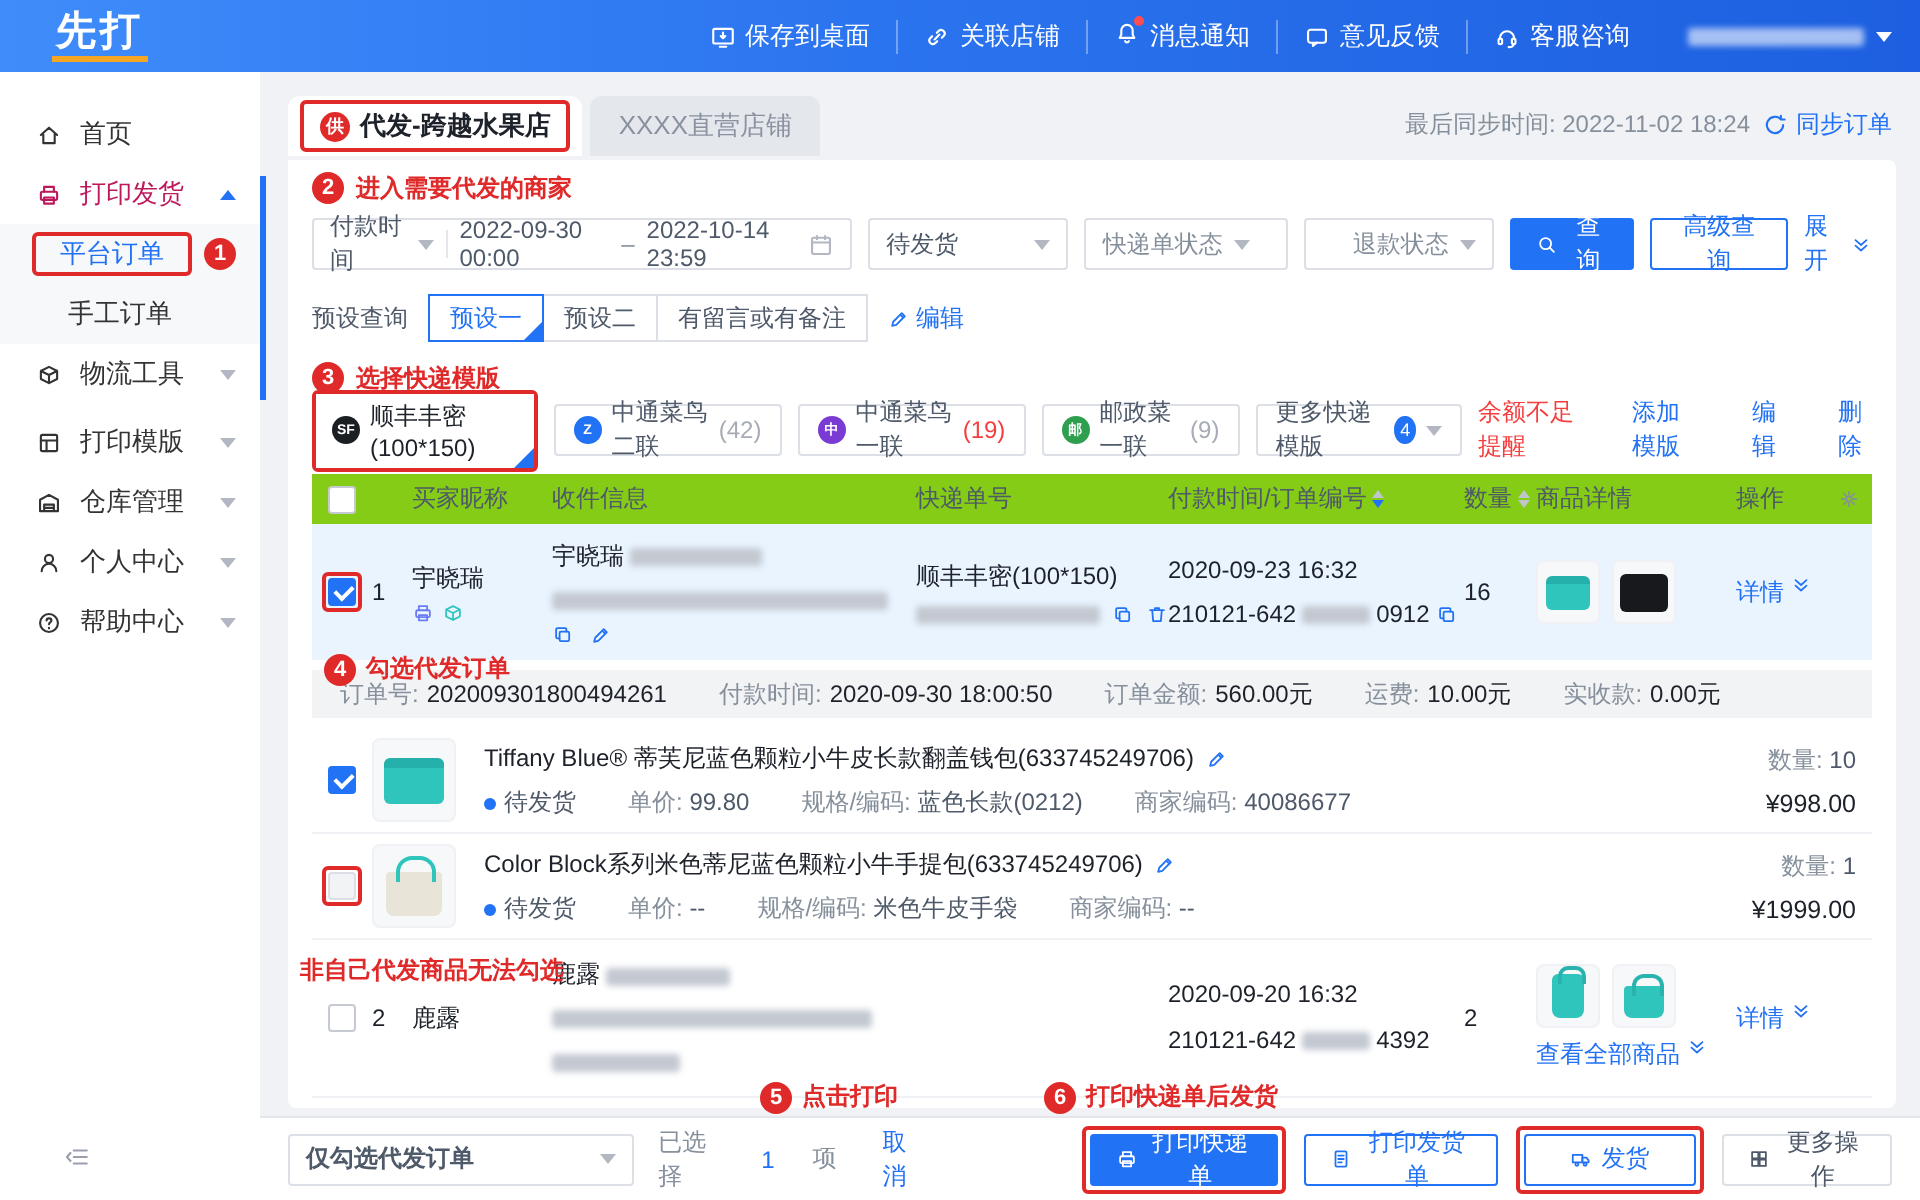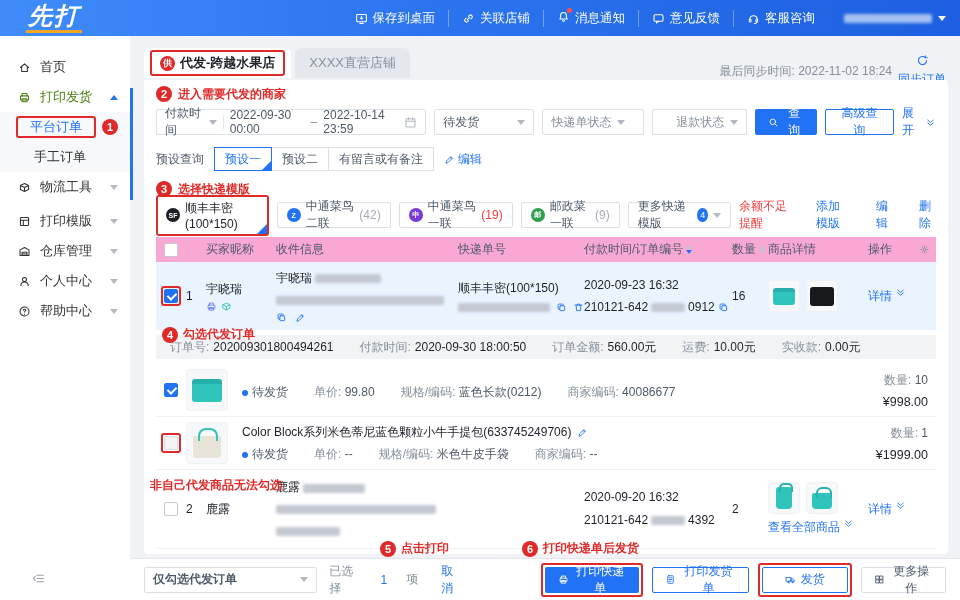--- a/index.html
+++ b/index.html
@@ -4,41 +4,41 @@
 <style>
   * { margin:0; padding:0; box-sizing:border-box; }
   html,body { width:960px; height:600px; overflow:hidden; }
   body { font-family:"Liberation Sans","DejaVu Sans",sans-serif; font-size:12px; color:#1d2129; background:#f0f2f5; }
   .screen { position:relative; width:960px; height:600px; }
 
   
   .hdr { position:absolute; left:0; top:0; width:960px; height:36px;
          background:linear-gradient(90deg,#3f8cfa 0%,#2b74ef 45%,#1d5fe0 100%);
          display:flex; align-items:center; justify-content:space-between; padding:0 14px 0 26px; }
-  .logo { color:#fff; font-size:24px; font-weight:bold; font-style:italic; letter-spacing:2px;
+  .logo { color:#fff; font-size:20px; font-weight:bold; letter-spacing:2px;
           border-bottom:3px solid #f5a623; line-height:1.1; padding:0 2px 1px 2px; }
   .hdr-right { display:flex; align-items:center; height:100%; }
   .hdr-item { display:flex; align-items:center; gap:5px; color:#fff; font-size:12.5px; padding:0 13px; position:relative; cursor:pointer; }
   .hdr-item + .hdr-item { border-left:1px solid rgba(255,255,255,.35); }
   .hdr-item svg { stroke:#fff; }
   .bell-wrap { position:relative; }
   .red-dot { position:absolute; right:-2px; top:-2px; width:5px; height:5px; border-radius:50%; background:#ff4d4f; }
   .hdr-user { display:flex; align-items:center; gap:6px; padding-left:16px; }
   .blur { display:inline-block; height:9px; border-radius:2px; background:#c3c8d1; filter:blur(1.6px); vertical-align:middle; }
   .blur-w { background:rgba(255,255,255,.6); }
   .caret-w { width:0; height:0; border-left:4px solid transparent; border-right:4px solid transparent; border-top:5px solid #fff; }
 
   svg.ic { width:13px; height:13px; fill:none; stroke:currentColor; stroke-width:1.3; stroke-linecap:round; stroke-linejoin:round; flex:none; }
   svg.ic.sm { width:11px; height:11px; }
 
   
   .sb { position:absolute; left:0; top:36px; width:130px; height:564px; background:#fff; padding-top:16px; }
   .sb-item { height:30px; display:flex; align-items:center; gap:9px; padding:0 12px 0 18px; font-size:13px; color:#333; cursor:pointer; }
   .sb-item .cv { margin-left:auto; color:#a6abb5; }
-  .sb-item.active { color:#4d7c0f; }
+  .sb-item.active { color:#be185d; }
   .sb-item.active .cv { color:#2272f5; }
   .sb-sub { background:#f7f8fa; }
   .sb-subitem { height:30px; display:flex; align-items:center; padding-left:16px; font-size:13px; color:#333; cursor:pointer; }
   .sb-subitem.sel { color:#2272f5; }
   .sb-collapse { position:absolute; left:32px; bottom:12px; color:#9aa0ab; }
 
   .red-box { border:2px solid #e02a2a; border-radius:3px; }
   .ann-num { display:inline-flex; align-items:center; justify-content:center; width:16px; height:16px; border-radius:50%;
              background:#e02a2a; color:#fff; font-size:11px; font-weight:bold; flex:none; }
   .ann-txt { color:#e02a2a; font-weight:bold; font-size:12px; }
@@ -47,21 +47,21 @@
   .main { position:absolute; left:130px; top:36px; width:830px; height:564px; background:#f0f2f5; }
   .accent { position:absolute; left:0; top:52px; width:3px; height:112px; background:#2272f5; z-index:6; }
 
   .tabs { position:absolute; left:14px; top:12px; display:flex; gap:4px; align-items:flex-end; }
   .tab { height:30px; display:flex; align-items:center; gap:6px; padding:0 14px; border-radius:6px 6px 0 0; font-size:13px; cursor:pointer; }
   .tab.on { background:#fff; color:#1d2129; font-weight:bold; padding:0 6px; }
   .tab.off { background:#e4e7ec; color:#8a919f; }
   .tab.on .red-box { display:flex; align-items:center; gap:5px; padding:2px 8px; }
   .shop-badge { width:15px; height:15px; border-radius:50%; background:#e02a2a; color:#fff; font-size:9px; display:flex; align-items:center; justify-content:center; }
   .sync { position:absolute; right:14px; top:18px; display:flex; align-items:center; gap:6px; color:#86909c; font-size:12px; }
-  .sync .lnk { display:flex; align-items:center; gap:4px;flex-direction:column; }
+  .sync .lnk { display:flex; align-items:center; gap:4px; }
 
   .lnk { color:#2272f5; cursor:pointer; }
   .rlnk { color:#f53f3f; cursor:pointer; }
 
   .card { position:absolute; left:14px; top:44px; width:804px; height:474px; background:#fff; border-radius:0 4px 4px 4px; padding:6px 12px 0 12px; overflow:hidden; }
 
   .ann-row { display:flex; align-items:center; gap:6px; height:16px; }
 
   
   .frow { display:flex; align-items:center; gap:8px; margin-top:3px; }
@@ -90,21 +90,21 @@
   .tpl .cnt.red { color:#f53f3f; }
   .tpl-logo { width:14px; height:14px; border-radius:50%; color:#fff; font-size:7px; font-weight:bold; display:flex; align-items:center; justify-content:center; flex:none; }
   .sel-tpl { position:relative; display:flex; align-items:center; gap:5px; padding:3px 8px; background:#fff; }
   .sel-tpl::after { content:""; position:absolute; right:0; bottom:0; width:0; height:0; border-left:10px solid transparent; border-bottom:10px solid #2272f5; }
   .tpl-links { margin-left:auto; display:flex; gap:26px; align-items:center; }
   .badge-blue { width:14px; height:14px; border-radius:50%; background:#2272f5; color:#fff; font-size:9px; display:flex; align-items:center; justify-content:center; }
 
   
   .tbl { margin-top:8px; border-bottom:1px solid #f0f1f4; }
   .tgrid { display:grid; grid-template-columns:30px 20px 70px 182px 126px 148px 36px 100px 68px; align-items:center; }
-  .thead { background:#f9a8d4; height:25px; color:#4e5969; }
+  .thead { background:#84cc16; height:25px; color:#4e5969; }
   .thead > div { display:flex; align-items:center; gap:3px; }
   .cb { width:14px; height:14px; border:1px solid #c5c9d2; border-radius:2px; background:#fff; position:relative; cursor:pointer; flex:none; }
   .cb.checked { background:#2272f5; border-color:#2272f5; }
   .cb.checked::after { content:""; position:absolute; left:4px; top:1px; width:4px; height:7px; border:solid #fff; border-width:0 2px 2px 0; transform:rotate(45deg); }
   .cb.disabled { background:#f2f3f5; border-color:#dcdfe6; }
   .sorts { display:inline-flex; flex-direction:column; gap:1px; cursor:pointer; }
   .tri-u { width:0;height:0;border-left:3.5px solid transparent;border-right:3.5px solid transparent;border-bottom:4px solid #c0c4cc; }
   .tri-d { width:0;height:0;border-left:3.5px solid transparent;border-right:3.5px solid transparent;border-top:4px solid #c0c4cc; }
   .tri-d.on { border-top-color:#2272f5; }
 
@@ -542,20 +542,26 @@
           <div class="pgridrow">
             <div style="display:flex;justify-content:center">
                 <span class="cb checked"></span>
               </div>
             <div>
                 <span class="pimg">
                   <span class="pimg-wallet"></span>
                 </span>
               </div>
             <div>
+              <div class="ptitle">
+                <span>Tiffany Blue® 蒂芙尼蓝色颗粒小牛皮长款翻盖钱包(633745249706)</span>
+                <svg class="ic sm icon-blue" viewBox="0 0 16 16">
+                    <path d="M3 13l.8-3L10 3.8l2.2 2.2L6 12.2zM9 5l2 2"></path>
+                  </svg>
+              </div>
               <div class="pmeta">
                 <span><span class="dot"></span><span>待发货</span></span>
                 <span><span class="lab">单价:</span> <span>99.80</span></span>
                 <span><span class="lab">规格/编码:</span> <span>蓝色长款(0212)</span></span>
                 <span><span class="lab">商家编码:</span> <span>40086677</span></span>
               </div>
             </div>
             <div class="pright">
               <div class="q"><span class="lab">数量:</span> <span>10</span></div>
               <div class="amt">¥998.00</div>

